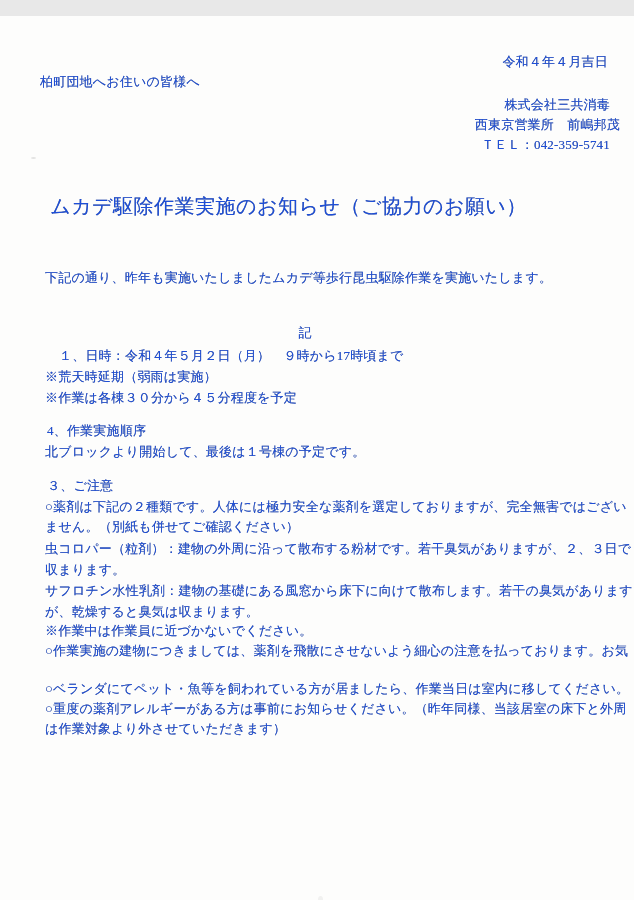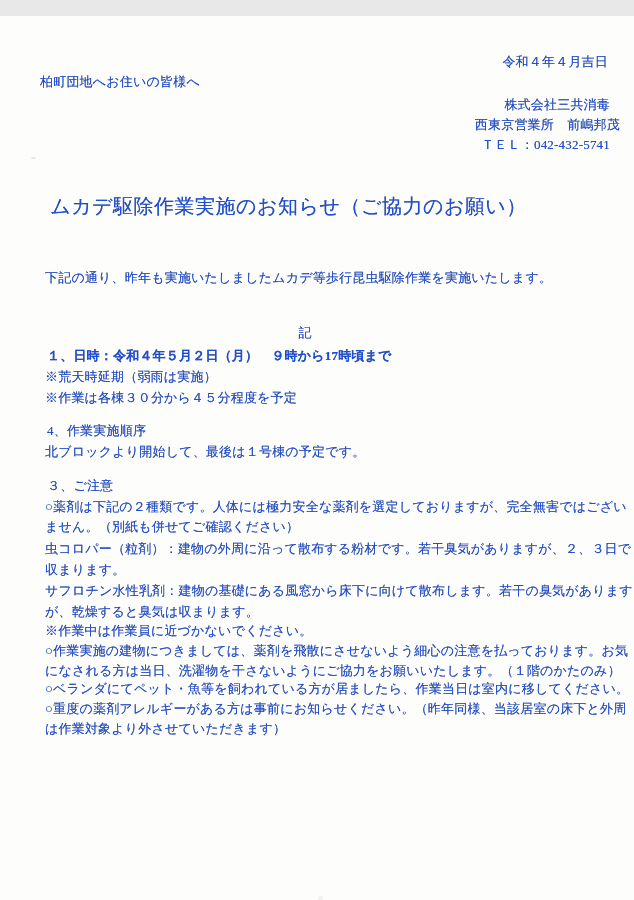--- a/index.html
+++ b/index.html
@@ -57,45 +57,44 @@
 <body>
 
 <div class="page">
 
   <div class="line right" style="top:36px;">令和４年４月吉日</div>
 
   <div class="line" style="top:56px; left:40px;">柏町団地へお住いの皆様へ</div>
 
   <div class="line right" style="top:79px; right:24px;">株式会社三共消毒</div>
   <div class="line right" style="top:99px; right:14px;">西東京営業所　前嶋邦茂</div>
-  <div class="line right" style="top:119px; right:24px;">ＴＥＬ：042-432-5741</div>
+  <div class="line right" style="top:119px; right:24px;">ＴＥＬ：042-359-5741</div>
 
   <div class="doc-title">ムカデ駆除作業実施のお知らせ（ご協力のお願い）</div>
 
   <div class="line" style="top:252px; left:45px;">下記の通り、昨年も実施いたしましたムカデ等歩行昆虫駆除作業を実施いたします。</div>
 
   <div class="record-marker">記</div>
 
-  <div class="line" style="top:330px; left:47px;font-weight:bold;">１、日時：令和４年５月２日（月）　９時から17時頃まで</div>
+  <div class="line" style="top:330px; left:59px;">１、日時：令和４年５月２日（月）　９時から17時頃まで</div>
   <div class="line" style="top:351px; left:45px;">※荒天時延期（弱雨は実施）</div>
   <div class="line" style="top:372px; left:45px;">※作業は各棟３０分から４５分程度を予定</div>
 
   <div class="line" style="top:405px; left:47px;">4、作業実施順序</div>
   <div class="line" style="top:426px; left:45px;">北ブロックより開始して、最後は１号棟の予定です。</div>
 
   <div class="line" style="top:460px; left:47px;">３、ご注意</div>
   <div class="line" style="top:481px; left:45px;">○薬剤は下記の２種類です。人体には極力安全な薬剤を選定しておりますが、完全無害ではござい</div>
   <div class="line" style="top:501px; left:45px;">ません。（別紙も併せてご確認ください）</div>
   <div class="line" style="top:523px; left:45px;text-align:center;">虫コロパー（粒剤）：建物の外周に沿って散布する粉材です。若干臭気がありますが、２、３日で</div>
   <div class="line" style="top:544px; left:45px;">収まります。</div>
   <div class="line" style="top:565px; left:45px;">サフロチン水性乳剤：建物の基礎にある風窓から床下に向けて散布します。若干の臭気があります</div>
   <div class="line" style="top:586px; left:45px;">が、乾燥すると臭気は収まります。</div>
   <div class="line" style="top:605px; left:45px;">※作業中は作業員に近づかないでください。</div>
   <div class="line" style="top:625px; left:45px;">○作業実施の建物につきましては、薬剤を飛散にさせないよう細心の注意を払っております。お気</div>
-  <div class="line" style="top:645px; left:45px;">になされる方は当日、洗濯物を干さないようにご協力をお願いいたします。（１階のかたのみ）</div>
   <div class="line" style="top:663px; left:45px;">○ベランダにてペット・魚等を飼われている方が居ましたら、作業当日は室内に移してください。</div>
   <div class="line" style="top:683px; left:45px;">○重度の薬剤アレルギーがある方は事前にお知らせください。（昨年同様、当該居室の床下と外周</div>
   <div class="line" style="top:703px; left:45px;">は作業対象より外させていただきます）</div>
 
   <div class="artifact" style="top:141px; left:31px; width:5px; height:2px;"></div>
   <div class="artifact" style="top:44px; left:536px; width:3px; height:3px;"></div>
   <div class="artifact" style="top:880px; left:318px; width:5px; height:7px; opacity:0.12;"></div>
 
 </div>
 

